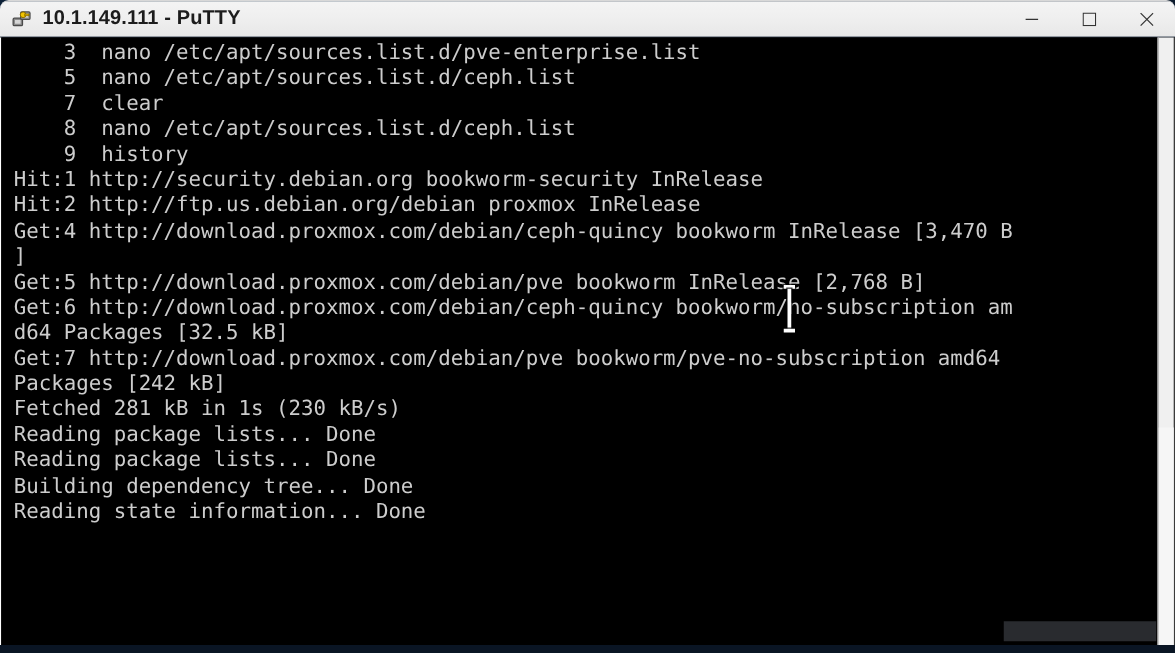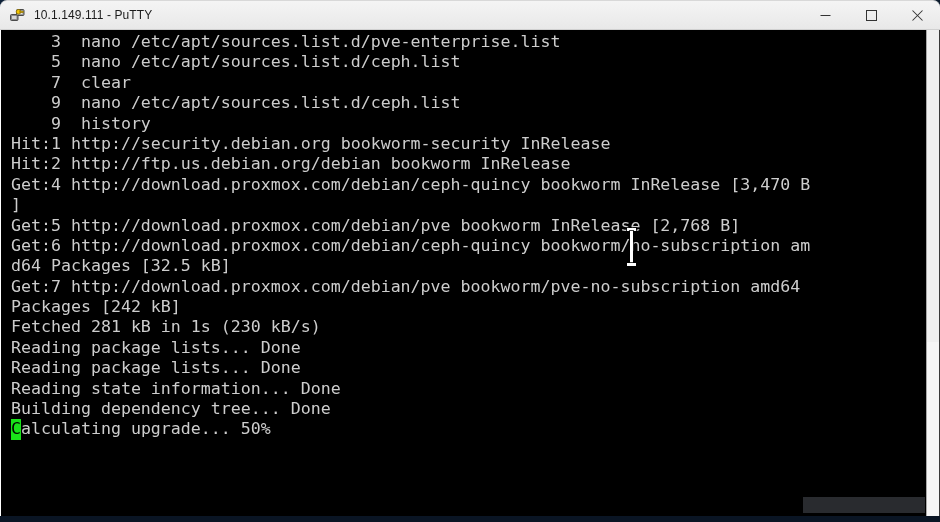--- a/index.html
+++ b/index.html
@@ -70,23 +70,23 @@
     flex: 1;
     min-width: 0;
   }
   .app-icon {
     width: 17px; height: 17px;
     margin-right: 8px;
     flex: none;
     position: relative;
   }
   .title-text {
-    font-size: 12px;
+    font-size: 16px;
     color: #1c1c1c;
-    font-weight: 400;
+    font-weight: 700;
     letter-spacing: .1px;
     white-space: nowrap;
     text-align: right;
   }
   .win-buttons { display: flex; height: 30px; }
   .win-btn {
     width: 46px;
     height: 30px;
     display: flex;
     align-items: center;
@@ -224,37 +224,36 @@
       </div>
     </div>
 
     <div class="term-wrap">
 
       <div class="terminal" id="terminal">
 
       <div class="term-line">    3  nano /etc/apt/sources.list.d/pve-enterprise.list</div>
           <div class="term-line">    5  nano /etc/apt/sources.list.d/ceph.list</div>
           <div class="term-line">    7  clear</div>
-          <div class="term-line">    9  nano /etc/apt/sources.list.d/ceph.list</div>
+          <div class="term-line">    8  nano /etc/apt/sources.list.d/ceph.list</div>
           <div class="term-line">    9  history</div>
           <div class="term-line">Hit:1 http://security.debian.org bookworm-security InRelease</div>
-          <div class="term-line">Hit:2 http://ftp.us.debian.org/debian bookworm InRelease</div>
+          <div class="term-line">Hit:2 http://ftp.us.debian.org/debian proxmox InRelease</div>
           <div class="term-line">Get:4 http://download.proxmox.com/debian/ceph-quincy bookworm InRelease [3,470 B</div>
           <div class="term-line">]</div>
           <div class="term-line">Get:5 http://download.proxmox.com/debian/pve bookworm InRelease [2,768 B]</div>
           <div class="term-line">Get:6 http://download.proxmox.com/debian/ceph-quincy bookworm/no-subscription am</div>
           <div class="term-line">d64 Packages [32.5 kB]</div>
           <div class="term-line">Get:7 http://download.proxmox.com/debian/pve bookworm/pve-no-subscription amd64</div>
           <div class="term-line">Packages [242 kB]</div>
           <div class="term-line">Fetched 281 kB in 1s (230 kB/s)</div>
           <div class="term-line">Reading package lists... Done</div>
           <div class="term-line">Reading package lists... Done</div>
+          <div class="term-line">Building dependency tree... Done</div>
           <div class="term-line">Reading state information... Done</div>
-          <div class="term-line">Building dependency tree... Done</div>
-          <div class="term-line"><span class="cursor-block">C</span><span>alculating upgrade... 50%</span></div>
         </div>
 
       <div class="term-scrollbar">
         <div class="term-scroll-thumb"></div>
       </div>
 
       <div class="bg-window-chip"></div>
 
       <div class="ibeam">
         <div class="cap top"></div>

